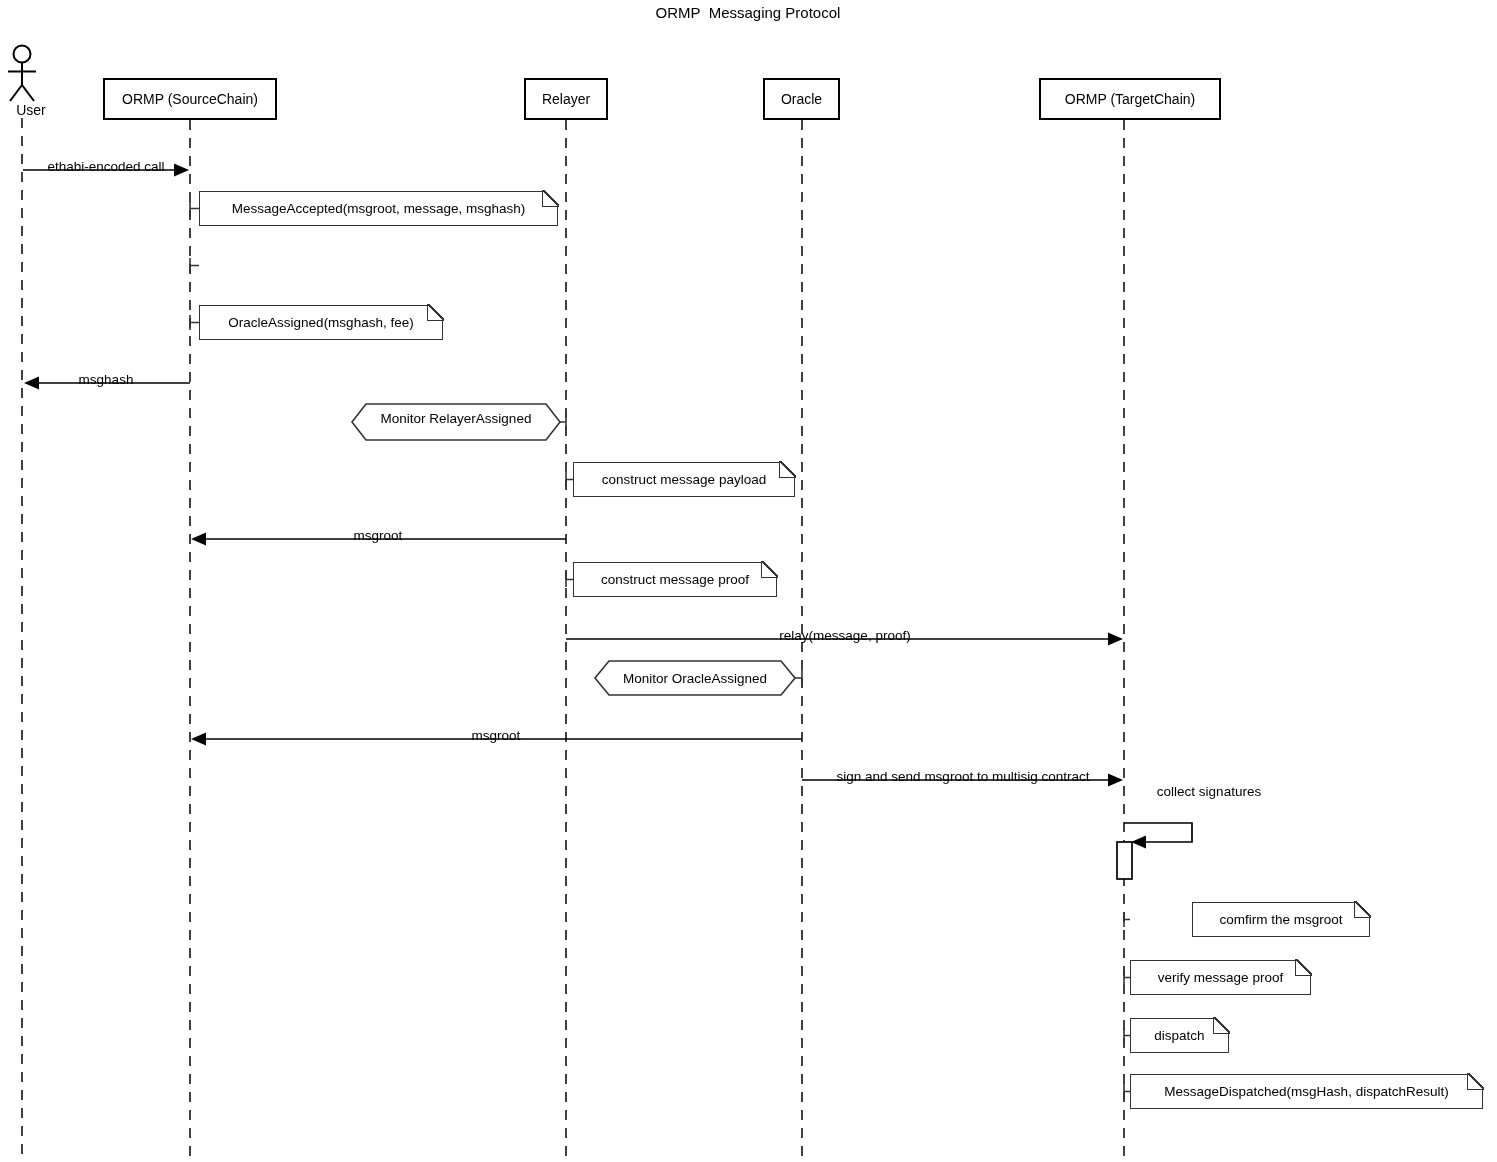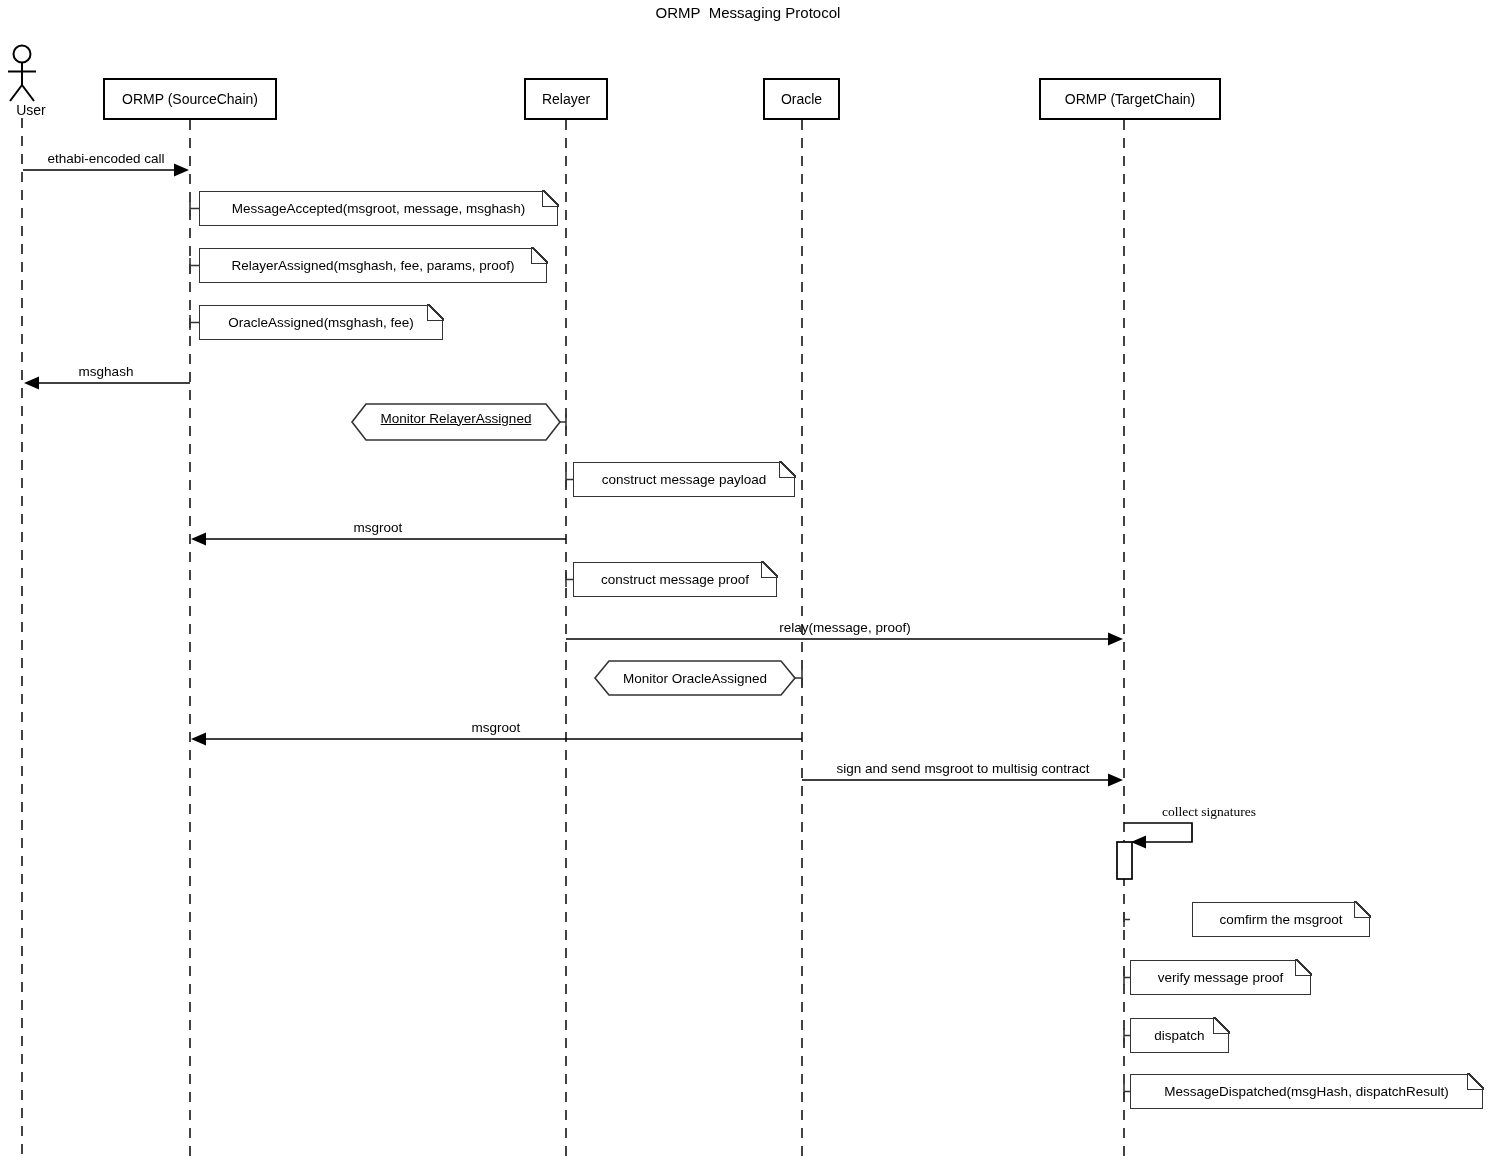--- a/index.html
+++ b/index.html
@@ -13,21 +13,21 @@
     font-size:15px;white-space:pre;color:#000;
   }
   .participant{
     position:absolute;top:78px;height:42px;box-sizing:border-box;
     border:2px solid #000;background:#fff;
     display:flex;align-items:center;justify-content:center;
     font-size:14px;white-space:pre;
   }
   .msg-label{
     position:absolute;transform:translateX(-50%);
-    font-size:13.5px;white-space:pre;color:#000;
+    font-size:13.5px;white-space:pre;color:#000;margin-top:8px;
   }
   .actor-label{
     position:absolute;transform:translateX(-50%);
     font-size:14px;color:#000;
   }
   .note{
     position:absolute;height:35px;box-sizing:border-box;
     background:#fff;border:1.6px solid #333;
     display:flex;align-items:center;justify-content:center;
     font-size:13.5px;white-space:pre;color:#000;
@@ -123,28 +123,27 @@
   <div class="participant" style="left:524px;width:84px;">Relayer</div>
   <div class="participant" style="left:763px;width:77px;">Oracle</div>
   <div class="participant" style="left:1039px;width:182px;">ORMP (TargetChain)</div>
 
   <div class="msg-label" style="left:106px;top:151px;">ethabi-encoded call</div>
   <div class="msg-label" style="left:106px;top:364px;">msghash</div>
   <div class="msg-label" style="left:378px;top:520px;">msgroot</div>
   <div class="msg-label" style="left:845px;top:620px;">relay(message, proof)</div>
   <div class="msg-label" style="left:496px;top:720px;">msgroot</div>
   <div class="msg-label" style="left:963px;top:761px;">sign and send msgroot to multisig contract</div>
-  <div class="msg-label" style="left:1209px;top:804px;font-family:Liberation Serif, serif;">collect signatures</div>
+  <div class="msg-label" style="left:1209px;top:776px;">collect signatures</div>
 
   <div class="note" style="left:199px;top:191px;width:359px;text-align:right;">MessageAccepted(msgroot, message, msghash)</div>
-  <div class="note" style="left:199px;top:248px;width:348px;">RelayerAssigned(msghash, fee, params, proof)</div>
   <div class="note" style="left:199px;top:305px;width:244px;">OracleAssigned(msghash, fee)</div>
   <div class="note" style="left:573px;top:562px;width:204px;">construct message proof</div>
   <div class="note" style="left:573px;top:462px;width:222px;">construct message payload</div>
   <div class="note" style="left:1192px;top:902px;width:178px;">comfirm the msgroot</div>
   <div class="note" style="left:1130px;top:960px;width:181px;">verify message proof</div>
   <div class="note" style="left:1130px;top:1018px;width:99px;">dispatch</div>
   <div class="note" style="left:1130px;top:1074px;width:353px;">MessageDispatched(msgHash, dispatchResult)</div>
 
-  <div class="cond-label" style="left:352px;top:404px;width:208px;height:28px;text-decoration:underline;">Monitor RelayerAssigned</div>
+  <div class="cond-label" style="left:352px;top:404px;width:208px;height:28px;">Monitor RelayerAssigned</div>
   <div class="cond-label" style="left:595px;top:661px;width:200px;height:34px;">Monitor OracleAssigned</div>
 
 </div>
 
 </body></html>

